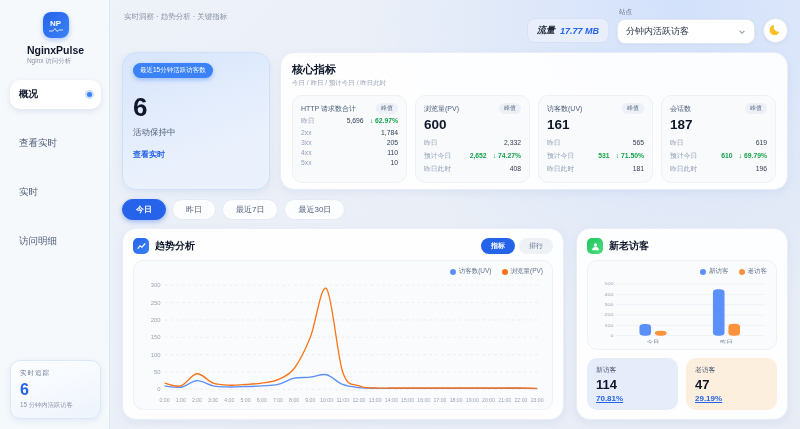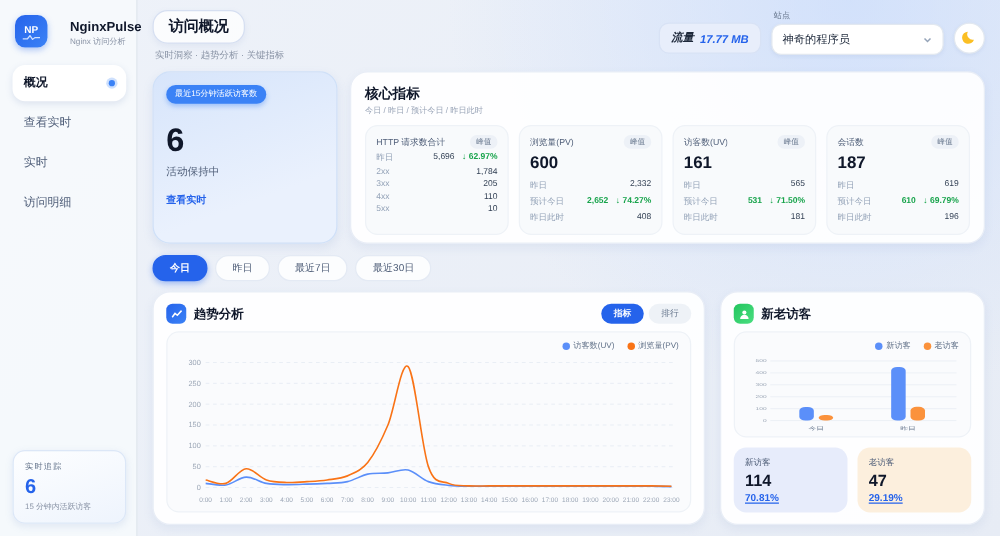--- a/index.html
+++ b/index.html
@@ -12,31 +12,31 @@
     color:#1e293b; font-size:11px;
   }
   .app { display:flex; width:800px; height:429px; }
 
   
   .sidebar {
     width:110px; flex:0 0 110px; padding:10px 8px 10px 10px;
     background:rgba(247,250,253,.85); border-right:1px solid rgba(203,213,225,.5);
     display:flex; flex-direction:column;
   }
-  .logo-row { display:flex; align-items:flex-end; gap:18px; padding:2px 2px 10px 2px; }
+  .logo-row { display:flex; align-items:center; gap:6px; padding:2px 2px 10px 2px;flex-direction:column; }
   .logo-icon {
     width:26px; height:26px; border-radius:8px; flex:0 0 26px;
     background:linear-gradient(135deg,#2563eb,#3b82f6);
     color:#fff; font-weight:bold; font-size:8px;
     display:flex; flex-direction:column; align-items:center; justify-content:center;
     box-shadow:0 2px 5px rgba(37,99,235,.35);
   }
   .logo-title { font-size:10.5px; font-weight:bold; color:#0f172a; line-height:1.2; }
   .logo-sub { font-size:6.5px; color:#8a94a6; }
-  .nav { display:flex; flex-direction:column; gap:3px; margin-top:4px; }
+  .nav { display:flex; flex-direction:column; gap:20px; margin-top:4px; }
   .nav-item {
     display:flex; align-items:center; justify-content:space-between;
     padding:8px 9px; font-size:9.5px; color:#51607a; border-radius:10px; cursor:pointer;
   }
   .nav-item.active {
     background:#fff; color:#0f172a; font-weight:bold;
     box-shadow:0 2px 6px rgba(100,130,180,.18);
   }
   .nav-dot { width:5px; height:5px; border-radius:50%; background:#3b82f6; box-shadow:0 0 0 2px rgba(59,130,246,.25); }
   .online-card {
@@ -195,32 +195,31 @@
       <div class="online-title">实时追踪</div>
       <div class="online-value">6</div>
       <div class="online-desc">15 分钟内活跃访客</div>
     </div>
   </aside>
 
   <main class="main">
 
     <div class="topbar">
       <div>
-        <span class="title-pill">访问概况</span>
         <div class="subtitle">实时洞察 · 趋势分析 · 关键指标</div>
       </div>
       <div class="top-right">
         <div class="traffic-badge">
           <span>流量</span>
           <span class="traffic-value">17.77 MB</span>
         </div>
         <div class="site-group">
           <span class="site-label">站点</span>
           <div class="select">
-            <span>神奇的程序员</span>
+            <span>分钟内活跃访客</span>
             <svg class="chev" viewBox="0 0 10 10">
                 <polyline points="2,3.5 5,6.5 8,3.5"></polyline>
               </svg>
           </div>
         </div>
         <div class="moon-btn">
           <svg width="13" height="13" viewBox="0 0 16 16">
             <path d="M12.5 9.5a5.5 5.5 0 0 1-6-7.9 6 6 0 1 0 6 7.9z" fill="#fbbf24"></path>
           </svg>
         </div>

